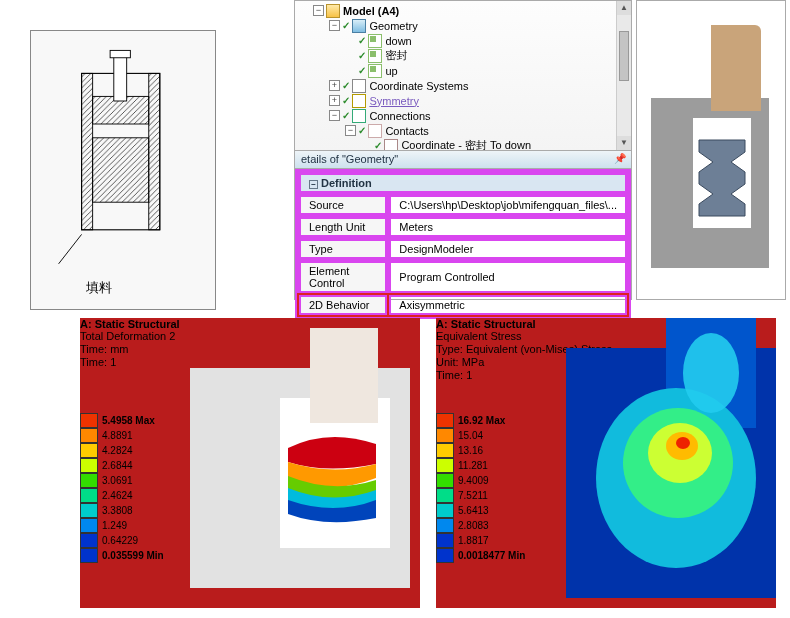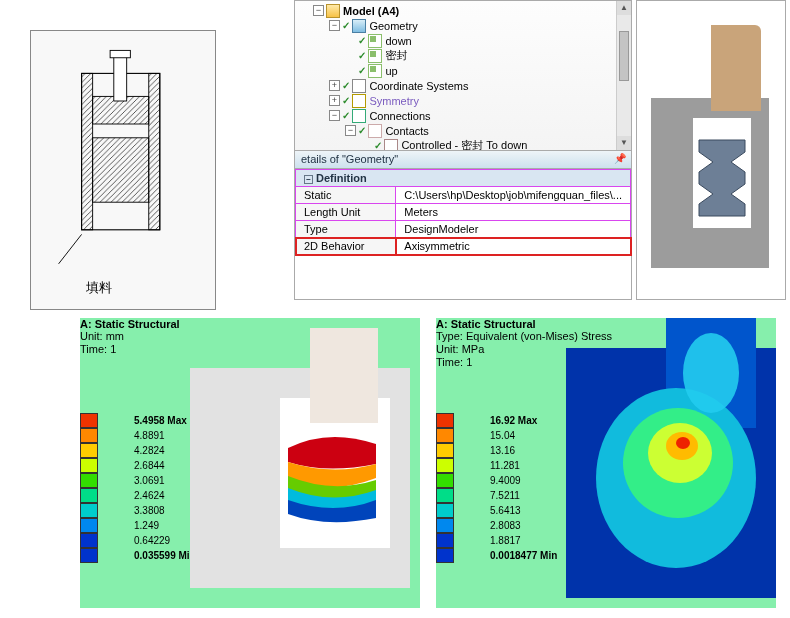--- a/index.html
+++ b/index.html
@@ -21,47 +21,47 @@
   .ico-cube  { background: linear-gradient(#d8eef8,#7fbde2); border:1px solid #4a7fa3;}
   .ico-body  { background:#fff; border:1px solid #8bbf6c;}
   .ico-body::after{content:"";display:block;width:6px;height:6px;margin:1px;background:#8bbf6c;}
   .ico-coord { background:#fff;border:1px solid #888;}
   .ico-sym   { background:#fff;border:1px solid #b49a00;}
   .ico-conn  { background:#fff;border:1px solid #3a7;}
   .ico-contact{background:#fff;border:1px solid #caa;}
   .ico-frict {background:#fff;border:1px solid #a88;}
   .tree .chk{color:#2a8a2a;font-weight:bold;margin-right:2px;font-size:10px;}
   .tree-row.ind1{padding-left:14px;} .tree-row.ind2{padding-left:30px;} .tree-row.ind3{padding-left:46px;} .tree-row.ind4{padding-left:62px;}
-  .tree .sym-lbl{color:#7a5bbf;}
+  .tree .sym-lbl{text-decoration:underline;color:#7a5bbf;}
   .scrollbar-v{position:absolute;right:0;top:0;bottom:0;width:15px;background:#e9e9e9;border-left:1px solid #ccc;}
   .scrollbar-v .thumb{position:absolute;left:2px;right:2px;top:30px;height:50px;background:#c4c4c4;border:1px solid #999;}
   .scrollbar-v .arr{position:absolute;left:0;right:0;height:14px;background:#ddd;text-align:center;font-size:8px;line-height:14px;color:#555;}
   .scrollbar-v .arr.up{top:0;} .scrollbar-v .arr.dn{bottom:0;}
 
   .details-hdr { height:18px; background: linear-gradient(#eef4f8,#cde1ee); border-bottom:1px solid #aaa; padding:2px 6px; font-size:11px; color:#234; position:relative;}
   .details-hdr .pin{position:absolute;right:4px;top:2px;font-size:10px;color:#567;}
   .details-tbl { width:100%; border-collapse:collapse; font-size:11px;}
-  .details-tbl td{border:1px solid #d946ef; padding:2px 8px; height:16px;}
+  .details-tbl td{border:6px solid #d946ef; padding:2px 8px; height:16px;}
   .details-tbl .grp{background:#d9e6f2;font-weight:bold;color:#234;}
   .details-tbl td:first-child{width:40%;background:#f6f6f6;}
   .details-tbl .grp td:first-child{background:#d9e6f2;}
   .details-tbl .hl td{outline:2px solid #d22; outline-offset:-1px;}
 
   
   .vp { position:absolute; left:636px; top:0; width:150px; height:300px; border:1px solid #aaa; background:#fff; display:flex;align-items:center;justify-content:center;}
   .vp svg{width:140px;height:280px;}
 
   
-  .result { position:absolute; height:290px; background:#86efac; }
+  .result { position:absolute; height:290px; background:#b91c1c; }
   .res-left{ left:80px; top:318px; width:340px;}
   .res-right{ left:436px; top:318px; width:340px;}
   .res-title{font-weight:bold;font-size:11px;}
   .res-sub{font-size:11px;line-height:13px;}
   .legend { position:absolute; left:0; top:95px; }
-  .legend .bar{display:flex;align-items:center;height:15px;gap:32px;}
+  .legend .bar{display:flex;align-items:center;height:15px;}
   .legend .sw{width:18px;height:15px;border:1px solid #333;}
   .legend .lv{margin-left:4px;font-size:10px;}
   .legend .maxmin{font-weight:bold;}
   .contour{position:absolute;}
 
   .c-red{background:#e30;} .c-or{background:#f80;} .c-yl{background:#fc0;} .c-yg{background:#cf0;} .c-gr{background:#3d0;} .c-cy1{background:#0d8;} .c-cy2{background:#0cc;} .c-bl1{background:#08e;} .c-bl2{background:#03c;}
 </style>
 </head>
 <body>
 
@@ -136,69 +136,74 @@
     <div class="tree-row ind3">
         <span class="exp">−</span>
         <span class="chk">✓</span>
         <span class="icon ico-contact"></span>
         <span>Contacts</span>
       </div>
     <div class="tree-row ind4">
         <span class="noexp"></span>
         <span class="chk">✓</span>
         <span class="icon ico-frict"></span>
-        <span>Controlled - 密封 To down</span>
+        <span>Coordinate - 密封 To down</span>
       </div>
     <div class="scrollbar-v">
       <div class="arr up">▲</div>
       <div class="thumb"></div>
       <div class="arr dn">▼</div>
     </div>
   </div>
   <div class="details-hdr">
     <span>etails of "Geometry"</span>
     <span class="pin">📌</span>
   </div>
   <table class="details-tbl">
     <tbody>
         <tr class="grp">
           <td colspan="2"><span style="display:inline-block;width:9px;height:9px;border:1px solid #678;text-align:center;line-height:8px;font-size:8px;margin-right:3px;">−</span><span>Definition</span></td>
         </tr>
     <tr>
-          <td>Static</td>
+          <td>Source</td>
           <td>C:\Users\hp\Desktop\job\mifengquan_files\...</td>
         </tr>
     <tr>
           <td>Length Unit</td>
           <td>Meters</td>
         </tr>
     <tr>
           <td>Type</td>
           <td>DesignModeler</td>
+        </tr>
+    <tr>
+          <td>Element Control</td>
+          <td>Program Controlled</td>
         </tr>
     <tr class="hl">
           <td>2D Behavior</td>
           <td>Axisymmetric</td>
         </tr>
   </tbody>
     </table>
 </div>
 
 <div class="vp">
   <svg viewBox="0 0 140 280">
     <rect x="10" y="88" width="118" height="170" fill="#9c9c9c"></rect>
     <rect x="52" y="108" width="58" height="110" fill="#fff"></rect>
     <path d="M70 15 h44 a6 6 0 0 1 6 6 v80 h-50 z" fill="#c9a47a"></path>
     <path d="M58 130 h46 v12 l-14 10 14 10 v12 l-14 10 14 10 v12 h-46 v-12 l14 -10 -14 -10 v-12 l14 -10 -14 -10 z" fill="#6d7f96" stroke="#3a4a5e"></path>
   </svg>
 </div>
 
 <div class="result res-left">
   <div class="res-title">A: Static Structural</div>
-  <div class="res-sub">Unit: mm</div>
+  <div class="res-sub">Total Deformation 2</div>
+  <div class="res-sub">Time: mm</div>
   <div class="res-sub">Time: 1</div>
   <div class="legend">
     <div class="bar">
         <span class="sw c-red"></span>
         <span class="lv maxmin">5.4958 Max</span>
       </div>
     <div class="bar">
         <span class="sw c-or"></span>
         <span class="lv">4.8891</span>
       </div>
@@ -242,20 +247,21 @@
     <path d="M98 120 q40 -20 88 -4 l0 20 q-50 10 -88 -2 z" fill="#c01"></path>
     <path d="M98 134 q44 14 88 2 l0 14 q-46 18 -88 2 z" fill="#f90"></path>
     <path d="M98 148 q44 18 88 4 l0 12 q-48 18 -88 0 z" fill="#6c0"></path>
     <path d="M98 160 q44 18 88 2 l0 14 q-50 16 -88 -2 z" fill="#0bd"></path>
     <path d="M98 172 q46 16 88 0 l0 18 q-50 10 -88 -4 z" fill="#04b"></path>
   </svg>
 </div>
 
 <div class="result res-right">
   <div class="res-title">A: Static Structural</div>
+  <div class="res-sub">Equivalent Stress</div>
   <div class="res-sub">Type: Equivalent (von-Mises) Stress</div>
   <div class="res-sub">Unit: MPa</div>
   <div class="res-sub">Time: 1</div>
   <div class="legend">
     <div class="bar">
         <span class="sw c-red"></span>
         <span class="lv maxmin">16.92 Max</span>
       </div>
     <div class="bar">
         <span class="sw c-or"></span>

